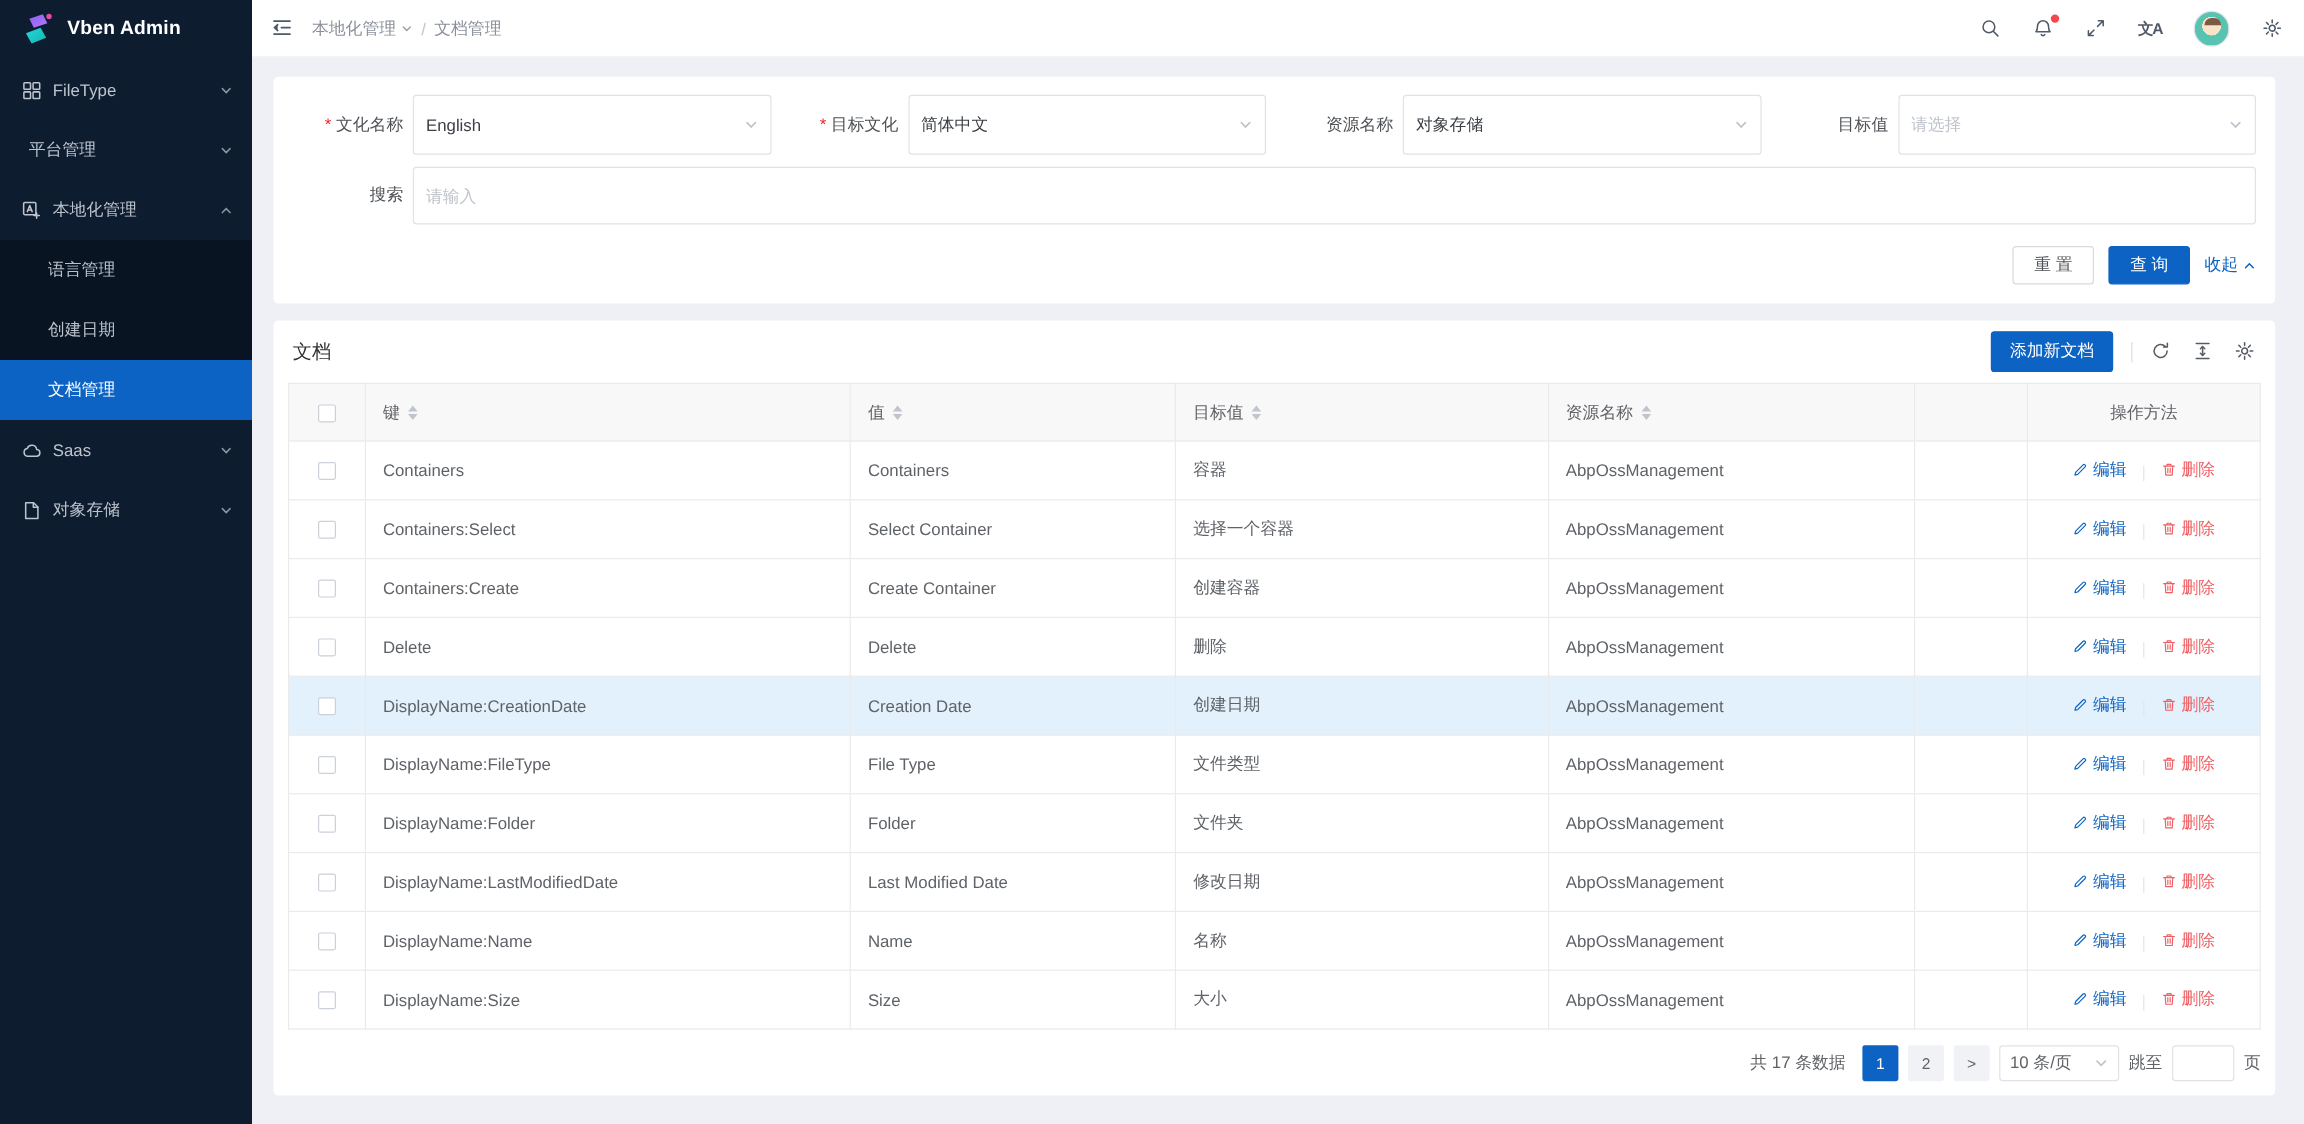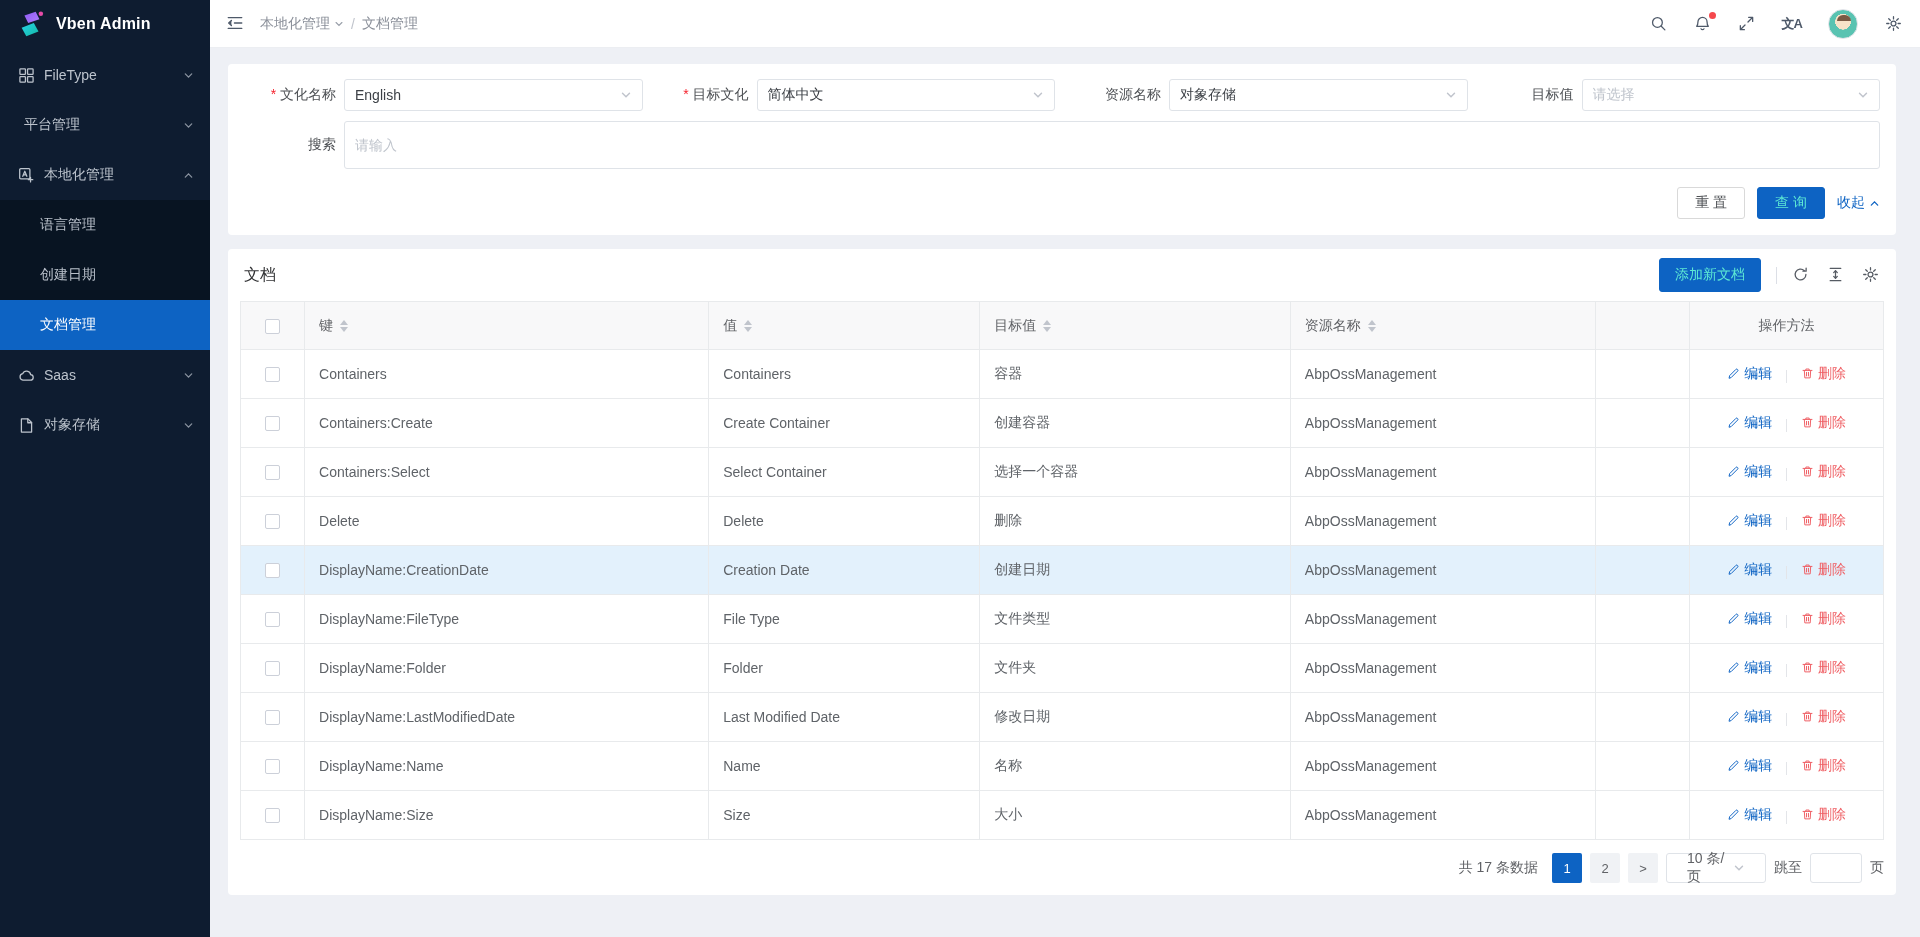--- a/index.html
+++ b/index.html
@@ -46,32 +46,32 @@
 
   .content { flex:1; padding:16px 24px 0 18px; overflow:hidden; }
 
   
   .card { background:#fff; border-radius:4px; }
   .filter-card { padding:15px 16px 16px; margin-bottom:14px; }
   .filter-grid { display:grid; grid-template-columns:repeat(4,1fr); column-gap:14px; row-gap:10px; }
   .field { display:flex; align-items:center; min-width:0; }
   .field-label { width:92px; flex-shrink:0; text-align:right; margin-right:8px; color:#4e5155; white-space:nowrap; }
   .field-label.req::before { content:"* "; color:#f5222d; }
-  .select-box { flex:1; height:32px; border:1px solid #dfe3e8; border-radius:3px; background:#fff; display:flex; align-items:center; justify-content:space-between; padding:0 10px; cursor:pointer; min-width:0; }
+  .select-box { flex:1; height:50px; border:1px solid #dfe3e8; border-radius:3px; background:#fff; display:flex; align-items:center; justify-content:space-between; padding:0 10px; cursor:pointer; min-width:0; }
   .select-value { color:#3c4046; white-space:nowrap; overflow:hidden; }
   .select-value.placeholder { color:#bfc4cc; }
   .select-caret { width:12px; height:12px; color:#c0c4cc; display:inline-flex; flex-shrink:0; }
   .select-caret svg { width:12px; height:12px; }
   .search-row { grid-column:1 / -1; display:flex; align-items:center; }
   .text-input { flex:1; height:48px; border:1px solid #dfe3e8; border-radius:3px; padding:0 10px; font-size:14px; color:#3c4046; outline:none; font-family:inherit; }
   .text-input::placeholder { color:#bfc4cc; }
   .filter-actions { margin-top:18px; display:flex; justify-content:flex-end; align-items:center; gap:12px; }
   .btn { height:32px; padding:0 17px; border-radius:3px; font-size:14px; cursor:pointer; font-family:inherit; }
   .btn-default { background:#fff; border:1px solid #d9d9d9; color:#4e5155; }
-  .btn-primary { background:var(--primary); border:1px solid var(--primary); color:#5eead4; }
+  .btn-primary { background:var(--primary); border:1px solid var(--primary); color:#ffffff; }
   .collapse-link { color:var(--primary); display:inline-flex; align-items:center; gap:4px; cursor:pointer; }
   .collapse-link .up-caret { width:11px; height:11px; display:inline-flex; }
   .collapse-link .up-caret svg { width:11px; height:11px; transform:rotate(180deg); }
 
   
   .table-card { padding:0 12px 12px; }
   .panel-header { height:52px; display:flex; align-items:center; padding:0 4px; }
   .panel-title { font-size:16px; color:#303133; font-weight:500; }
   .panel-spacer { flex:1; }
   .btn-add { height:34px; padding:0 15px; }
@@ -100,21 +100,21 @@
   .act .ic svg { width:13px; height:13px; }
   .act.edit { color:var(--primary); }
   .act.del { color:var(--danger); }
   .act-div { display:inline-block; width:1px; height:13px; background:#e3e5e9; margin:0 10px; vertical-align:middle; }
 
   
   .pagination { display:flex; justify-content:flex-end; align-items:center; margin-top:13px; gap:8px; color:#606266; }
   .pg-total { margin-right:6px; }
   .pg-btn { min-width:30px; height:30px; padding:0 6px; border:none; border-radius:2px; background:#f0f2f5; color:#606266; font-size:13px; display:inline-flex; align-items:center; justify-content:center; cursor:pointer; font-family:inherit; }
   .pg-btn.active { background:var(--primary); color:#fff; }
-  .pg-size { width:100px; height:30px; border:1px solid #dfe3e8; border-radius:3px; background:#fff; display:flex; align-items:center; justify-content:space-between; padding:0 20px; cursor:pointer; }
+  .pg-size { width:100px; height:30px; border:1px solid #dfe3e8; border-radius:3px; background:#fff; display:flex; align-items:center; justify-content:space-between; padding:0 8px; cursor:pointer; }
   .pg-jump-input { width:52px; height:30px; border:1px solid #dfe3e8; border-radius:3px; outline:none; padding:0 6px; font-family:inherit; }
 </style>
 </head>
 <body>
 
 <div class="app">
 
   <aside class="sidebar">
     <div class="logo">
       <svg viewBox="0 0 32 32">
@@ -453,50 +453,50 @@
                       <svg viewBox="0 0 16 16" fill="none" stroke="currentColor" stroke-width="1.2" stroke-linecap="round" stroke-linejoin="round">
                         <path d="M2.5 4.2 h11 M6 4 V2.5 h4 V4 M4.1 4.4 l.6 9 h6.6 l.6 -9 M6.8 6.6 v4.4 M9.2 6.6 v4.4"></path>
                       </svg>
                     </span>
         <span>删除</span>
       </span>
     </td>
   </tr>
               <tr>
     <td class="cb-cell"><span class="checkbox"></span></td>
+    <td>Containers:Select</td>
+    <td>Select Container</td>
+    <td>选择一个容器</td>
+    <td>AbpOssManagement</td>
+    <td></td>
+    <td class="ops-cell">
+      <span class="act edit">
+        <span class="ic">
+                      <svg viewBox="0 0 16 16" fill="none" stroke="currentColor" stroke-width="1.2" stroke-linecap="round" stroke-linejoin="round">
+                        <path d="M2.6 13.4 l.7 -2.8 L11 2.9 a1.3 1.3 0 0 1 1.8 0 l.3 .3 a1.3 1.3 0 0 1 0 1.8 L5.4 12.7 z"></path>
+                      </svg>
+                    </span>
+        <span>编辑</span>
+      </span>
+      <span class="act-div"></span>
+      <span class="act del">
+        <span class="ic">
+                      <svg viewBox="0 0 16 16" fill="none" stroke="currentColor" stroke-width="1.2" stroke-linecap="round" stroke-linejoin="round">
+                        <path d="M2.5 4.2 h11 M6 4 V2.5 h4 V4 M4.1 4.4 l.6 9 h6.6 l.6 -9 M6.8 6.6 v4.4 M9.2 6.6 v4.4"></path>
+                      </svg>
+                    </span>
+        <span>删除</span>
+      </span>
+    </td>
+  </tr>
+              <tr>
+    <td class="cb-cell"><span class="checkbox"></span></td>
     <td>Containers:Create</td>
     <td>Create Container</td>
     <td>创建容器</td>
-    <td>AbpOssManagement</td>
-    <td></td>
-    <td class="ops-cell">
-      <span class="act edit">
-        <span class="ic">
-                      <svg viewBox="0 0 16 16" fill="none" stroke="currentColor" stroke-width="1.2" stroke-linecap="round" stroke-linejoin="round">
-                        <path d="M2.6 13.4 l.7 -2.8 L11 2.9 a1.3 1.3 0 0 1 1.8 0 l.3 .3 a1.3 1.3 0 0 1 0 1.8 L5.4 12.7 z"></path>
-                      </svg>
-                    </span>
-        <span>编辑</span>
-      </span>
-      <span class="act-div"></span>
-      <span class="act del">
-        <span class="ic">
-                      <svg viewBox="0 0 16 16" fill="none" stroke="currentColor" stroke-width="1.2" stroke-linecap="round" stroke-linejoin="round">
-                        <path d="M2.5 4.2 h11 M6 4 V2.5 h4 V4 M4.1 4.4 l.6 9 h6.6 l.6 -9 M6.8 6.6 v4.4 M9.2 6.6 v4.4"></path>
-                      </svg>
-                    </span>
-        <span>删除</span>
-      </span>
-    </td>
-  </tr>
-              <tr>
-    <td class="cb-cell"><span class="checkbox"></span></td>
-    <td>Containers:Select</td>
-    <td>Select Container</td>
-    <td>选择一个容器</td>
     <td>AbpOssManagement</td>
     <td></td>
     <td class="ops-cell">
       <span class="act edit">
         <span class="ic">
                       <svg viewBox="0 0 16 16" fill="none" stroke="currentColor" stroke-width="1.2" stroke-linecap="round" stroke-linejoin="round">
                         <path d="M2.6 13.4 l.7 -2.8 L11 2.9 a1.3 1.3 0 0 1 1.8 0 l.3 .3 a1.3 1.3 0 0 1 0 1.8 L5.4 12.7 z"></path>
                       </svg>
                     </span>
         <span>编辑</span>

